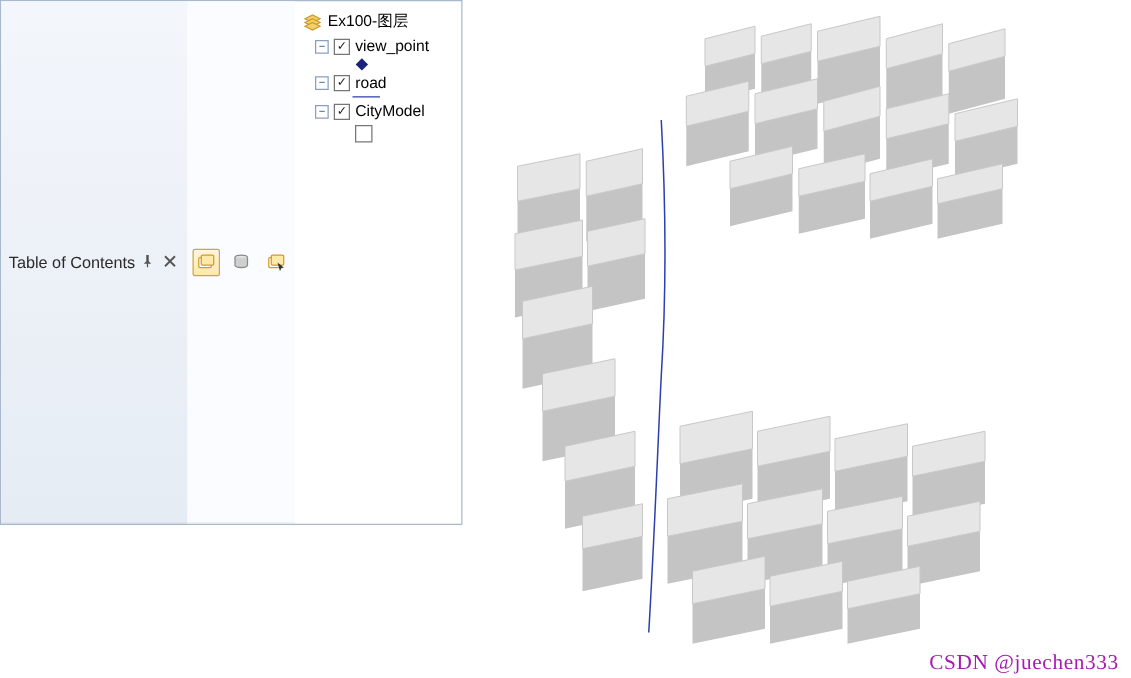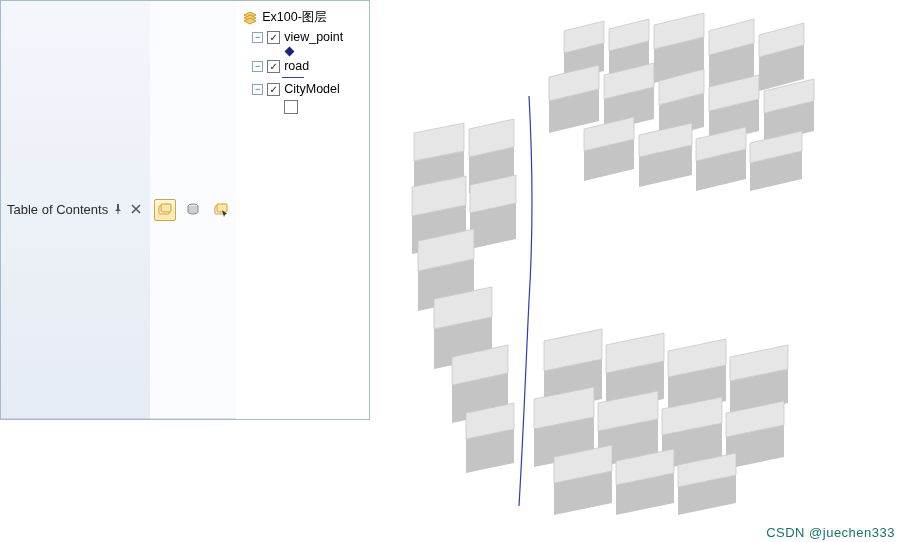--- a/index.html
+++ b/index.html
@@ -90,22 +90,23 @@
     position:absolute; left:374px; top:0; right:0; bottom:0;
     background:#fff;
   }
   .viewport svg { width:100%; height:100%; display:block; }
   .bldg { fill:#e6e6e6; stroke:#c8c8c8; stroke-width:0.8; }
   .side { fill:#c4c4c4; }
   .road { stroke:#2d3eaf; stroke-width:1.2; fill:none; }
 
   .watermark {
     position:absolute; right:10px; bottom:2px;
-    color:#0f766e; font-size:13px;
+    color:#a21caf; font-size:17px;
     letter-spacing:0.5px;
+    font-family:Liberation Serif, serif;
   }
 </style>
 </head>
 <body>
 
 <div class="panel">
   <div class="panel-title">
     <span class="panel-title-text">Table of Contents</span>
     <span class="title-btn" title="Auto Hide">
       <svg width="10" height="10" viewBox="0 0 10 10">

